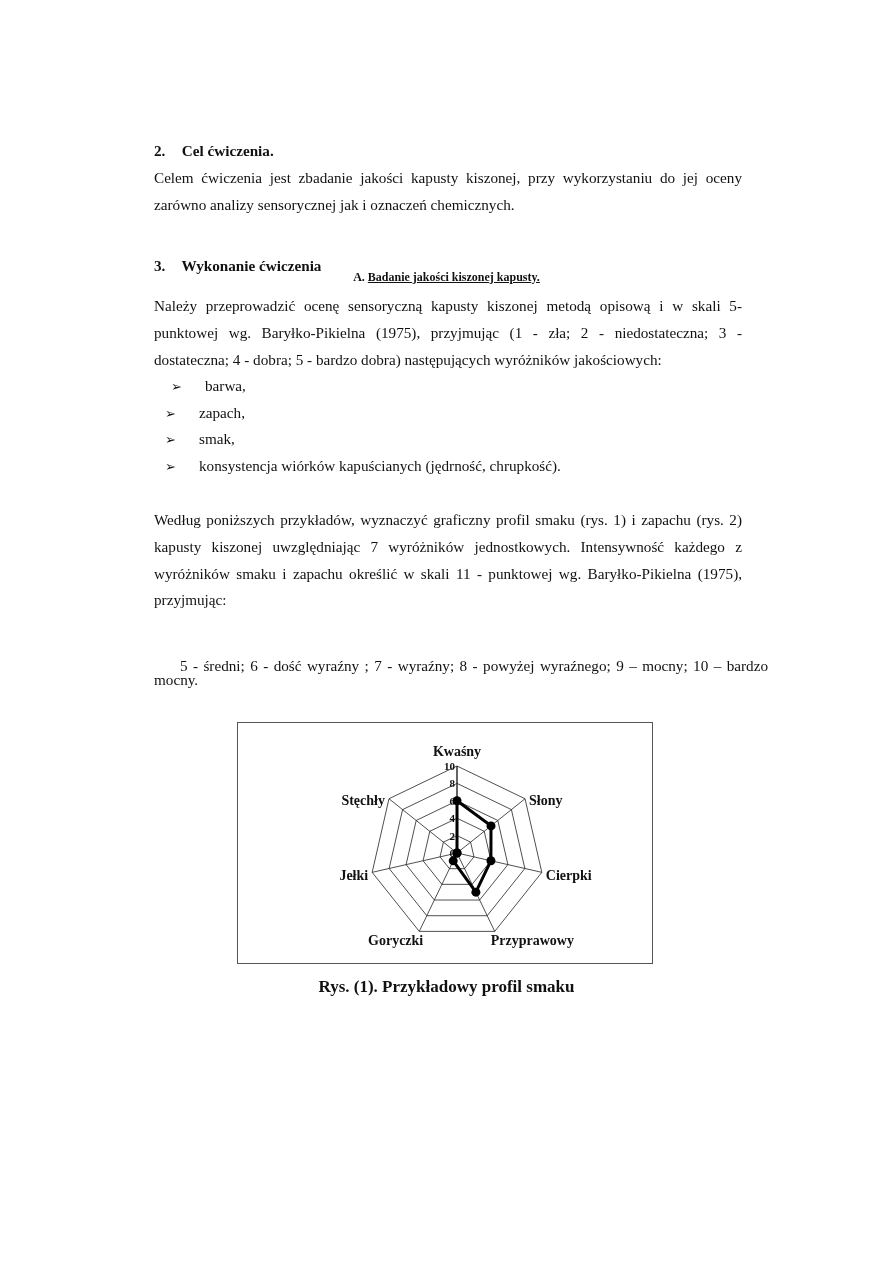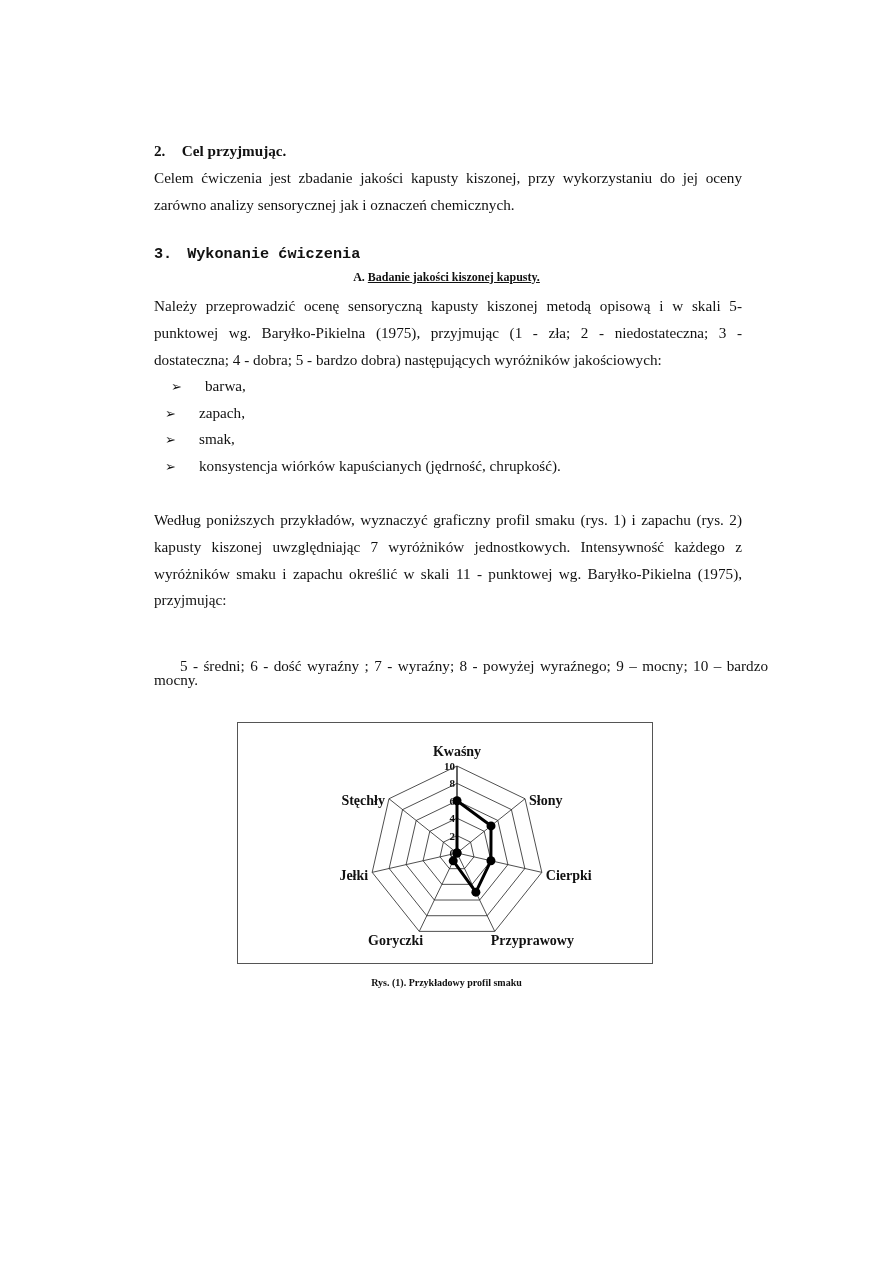--- a/index.html
+++ b/index.html
@@ -10,36 +10,36 @@
   .just { text-align: justify; text-align-last: justify; }
   .h { font-weight: bold; }
   .h .num { display: inline-block; width: 24px; }
   .center-h { position: absolute; left: 0; width: 893px; text-align: center; font-size: 12px; font-weight: bold; }
   .center-h .u { text-decoration: underline; }
   .bullet { position: absolute; left: 165px; font-size: 15.2px; line-height: 20px; }
   .bullet .arrow { display: inline-block; width: 34px; font-size: 13px; }
   .figbox { position: absolute; left: 237px; top: 722px; width: 416px; height: 242px;
             border: 1px solid #555; box-sizing: border-box; }
   .caption { position: absolute; left: 0; width: 893px; top: 977px; text-align: center;
-             font-size: 10px; font-weight: bold; }
+             font-size: 17px; font-weight: bold; }
   svg text { font-family: "Liberation Serif", serif; font-weight: bold; }
 </style>
 </head>
 <body>
 
 <div class="page">
 
   <div class="line h" style="top:141px;">
     <span class="num">2.</span>
-    <span>Cel przyjmując.</span>
+    <span>Cel ćwiczenia.</span>
   </div>
   <div class="line just" style="top:168px;">Celem ćwiczenia jest zbadanie jakości kapusty kiszonej, przy wykorzystaniu do jej oceny</div>
   <div class="line" style="top:195px;">zarówno analizy sensorycznej jak i oznaczeń chemicznych.</div>
 
-  <div class="line h" style="top:244px;font-family:Liberation Mono, monospace;">
+  <div class="line h" style="top:256px;">
     <span class="num">3.</span>
     <span>Wykonanie ćwiczenia</span>
   </div>
   <div class="center-h" style="top:270px;">
     <span>A.</span>
     <span class="u">Badanie jakości kiszonej kapusty.</span>
   </div>
   <div class="line just" style="top:296px;">Należy przeprowadzić ocenę sensoryczną kapusty kiszonej metodą opisową i w skali 5-</div>
   <div class="line just" style="top:323px;">punktowej wg. Baryłko-Pikielna (1975), przyjmując (1 - zła; 2 - niedostateczna; 3 -</div>
   <div class="line" style="top:350px;">dostateczna; 4 - dobra; 5 - bardzo dobra) następujących wyróżników jakościowych:</div>

